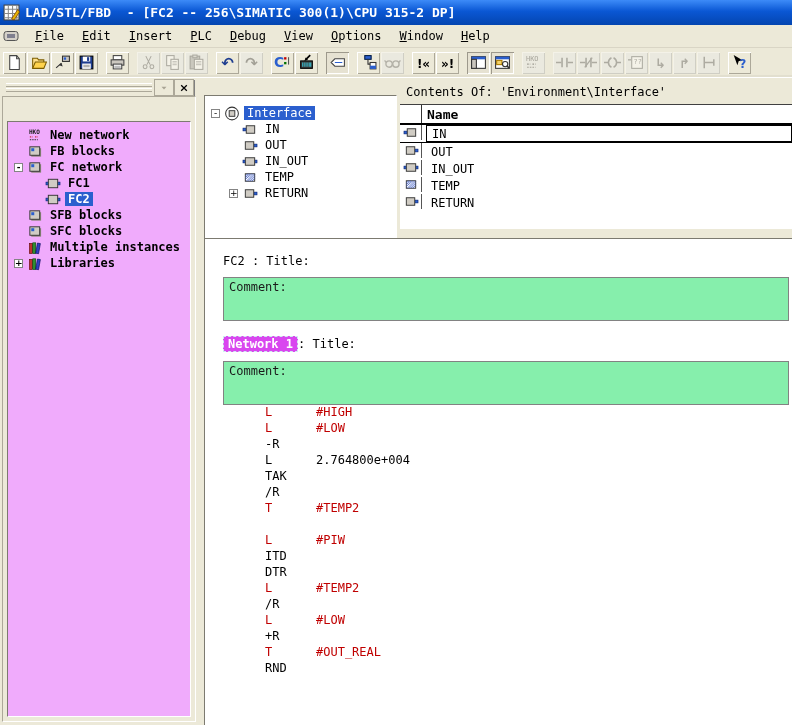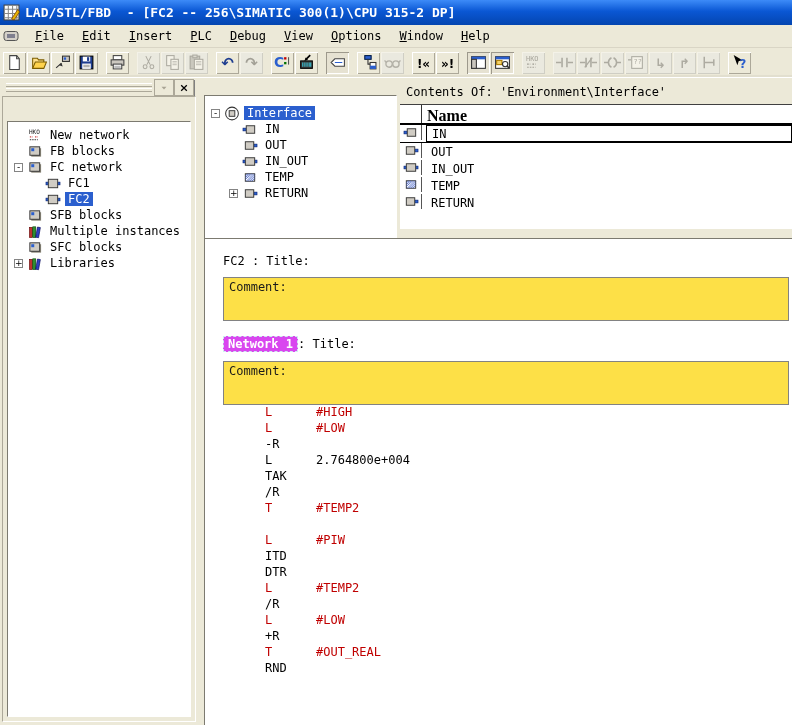--- a/index.html
+++ b/index.html
@@ -41,54 +41,54 @@
   .lp-header{height:16px;position:relative;}
   .lp-grip{position:absolute;left:4px;right:44px;top:4px;height:2px;border-top:1px solid #fff;border-bottom:1px solid #aca899;}
   .lp-grip2{position:absolute;left:4px;right:44px;top:9px;height:2px;border-top:1px solid #fff;border-bottom:1px solid #aca899;}
   .lp-btn{position:absolute;top:0;width:18px;height:15px;background:#ece9d8;
     border:1px solid #aca899;display:flex;align-items:center;justify-content:center;}
   .lp-btn svg{width:10px;height:10px;}
   .lp-drop{right:22px;}
   .lp-close{right:2px;box-shadow:1px 1px 0 #808080;}
   .lp-body{position:absolute;top:17px;left:0;right:0;bottom:0;
     border:1px solid;border-color:#aca899 #fff #fff #aca899;background:#ece9d8;}
-  .lp-tree{position:absolute;top:24px;left:4px;right:4px;bottom:4px;background:#ffffff;
-    border:1px solid;border-color:#7c7a70 #fff #fff #7c7a70;overflow:hidden;padding-top:5px;}
+  .lp-tree{position:absolute;top:24px;left:4px;right:4px;bottom:4px;background:#f0abfc;
+    border:1px solid;border-color:#7c7a70 #fff #fff #7c7a70;overflow:hidden;padding-top:5px;font-weight:bold;}
 
   .tree-row{height:16px;display:flex;align-items:center;font-size:12px;white-space:pre;}
   .exp{width:9px;height:9px;flex:none;border:1px solid #848484;background:#fff;
     font-size:9px;line-height:7px;text-align:center;margin-right:4px;box-sizing:border-box;
     font-family:"DejaVu Sans",sans-serif;}
   .t-ico{width:16px;height:15px;margin-right:4px;flex:none;}
   .t-ico svg{width:16px;height:15px;display:block;}
   .t-label{padding:0 3px;}
   .t-label.selected{background:#2b5fce;color:#fff;}
 
   
   .if-panel{position:absolute;left:204px;top:17px;width:191px;height:134px;background:#fff;
     border:1px solid;border-color:#7c7a70 #fff #fff #7c7a70;padding-top:9px;overflow:hidden;}
 
   
   .co-panel{position:absolute;left:400px;top:0;right:0;height:151px;}
   .co-header{height:25px;font-size:12px;padding:7px 0 0 6px;white-space:pre;}
   .co-table{position:absolute;top:26px;left:0;right:0;bottom:0;background:#fff;border-top:1px solid #404040;}
   .co-hrow{height:18px;display:flex;border-bottom:2px solid #000;}
   .co-icon-head{width:21px;flex:none;border-right:1px solid #333;}
-  .co-name-head{font-weight:bold;font-size:16px;padding:2px 5px;font-family:Liberation Serif, serif;}
+  .co-name-head{font-weight:bold;font-size:13px;padding:2px 5px;}
   .co-row{height:17px;display:flex;align-items:stretch;}
   .co-icon-cell{width:21px;flex:none;border-right:1px solid #555;display:flex;align-items:center;justify-content:center;}
   .co-name-cell{flex:1;font-size:12px;display:flex;align-items:center;padding:0 5px;}
   .co-row.focused .co-name-cell{border:1px solid #000;}
   .co-row.focused{border-bottom:1px solid #000;}
 
   
   .code-panel{position:absolute;left:204px;top:160px;right:0;bottom:0;background:#fff;
     border-left:1px solid #7c7a70;border-top:1px solid #7c7a70;overflow:hidden;font-size:12px;}
   .cp-title{margin:15px 0 0 18px;white-space:pre;}
-  .comment-box{margin:9px 3px 0 18px;height:38px;background:#fde047;border:1px solid #828282;
+  .comment-box{margin:9px 3px 0 18px;height:38px;background:#86efac;border:1px solid #828282;
     padding:2px 5px;font-size:12px;color:#1a1a1a;}
   .network-line{margin:15px 0 0 18px;display:flex;align-items:center;white-space:pre;}
   .network-chip{background:#d946ef;color:#fff;font-weight:bold;padding:0 4px;
     border:1px dashed #cfeeee;}
   .code-area{}
   .code-line{height:16px;padding-left:60px;white-space:pre;}
   .code-line .op{display:inline-block;width:51px;}
   .code-line.red{color:#c00000;}
 </style>
 </head>
@@ -409,31 +409,31 @@
                 <rect x="0.5" y="6.5" width="3" height="3" fill="#2b5fce" stroke="#001a66" stroke-width="0.6"></rect>
                 <rect x="12.5" y="6.5" width="3" height="3" fill="#2b5fce" stroke="#001a66" stroke-width="0.6"></rect>
                 <rect x="3" y="3.5" width="10" height="9" fill="#d0ccc4" stroke="#333"></rect>
               </svg></span><span class="t-label selected">FC2</span></div>
           <div class="tree-row" style="padding-left: 19px;"><span class="t-ico"><svg viewBox="0 0 16 16">
                 <rect x="4" y="4.5" width="10.5" height="9" fill="#8a8678"></rect>
                 <rect x="2.5" y="3" width="10.5" height="9" fill="#d0ccc4" stroke="#333"></rect>
                 <rect x="4" y="4.5" width="3.2" height="3.2" fill="#2b5fce"></rect>
               </svg></span><span class="t-label">SFB blocks</span></div>
           <div class="tree-row" style="padding-left: 19px;"><span class="t-ico"><svg viewBox="0 0 16 16">
+                <rect x="4" y="4.5" width="10.5" height="9" fill="#8a8678"></rect>
+                <rect x="2.5" y="3" width="10.5" height="9" fill="#d0ccc4" stroke="#333"></rect>
+                <rect x="4" y="4.5" width="3.2" height="3.2" fill="#2b5fce"></rect>
+              </svg></span><span class="t-label">SFC blocks</span></div>
+          <div class="tree-row" style="padding-left: 19px;"><span class="t-ico"><svg viewBox="0 0 16 16">
                 <rect x="2" y="3.5" width="3.2" height="11" fill="#c03030" stroke="#5a0000" stroke-width="0.6"></rect>
                 <rect x="5.6" y="3" width="3.2" height="11.5" fill="#2f8f2f" stroke="#004000" stroke-width="0.6"></rect>
                 <g transform="rotate(10 11.5 9)">
                   <rect x="9.6" y="3.5" width="3.2" height="11" fill="#3040c0" stroke="#000050" stroke-width="0.6"></rect>
                 </g>
               </svg></span><span class="t-label">Multiple instances</span></div>
-          <div class="tree-row" style="padding-left: 19px;"><span class="t-ico"><svg viewBox="0 0 16 16">
-                <rect x="4" y="4.5" width="10.5" height="9" fill="#8a8678"></rect>
-                <rect x="2.5" y="3" width="10.5" height="9" fill="#d0ccc4" stroke="#333"></rect>
-                <rect x="4" y="4.5" width="3.2" height="3.2" fill="#2b5fce"></rect>
-              </svg></span><span class="t-label">SFC blocks</span></div>
           <div class="tree-row" style="padding-left: 6px;"><span class="exp">+</span><span class="t-ico"><svg viewBox="0 0 16 16">
                 <rect x="2" y="3.5" width="3.2" height="11" fill="#c03030" stroke="#5a0000" stroke-width="0.6"></rect>
                 <rect x="5.6" y="3" width="3.2" height="11.5" fill="#2f8f2f" stroke="#004000" stroke-width="0.6"></rect>
                 <g transform="rotate(10 11.5 9)">
                   <rect x="9.6" y="3.5" width="3.2" height="11" fill="#3040c0" stroke="#000050" stroke-width="0.6"></rect>
                 </g>
               </svg></span><span class="t-label">Libraries</span></div>
         </div>
     </div>
   </div>

